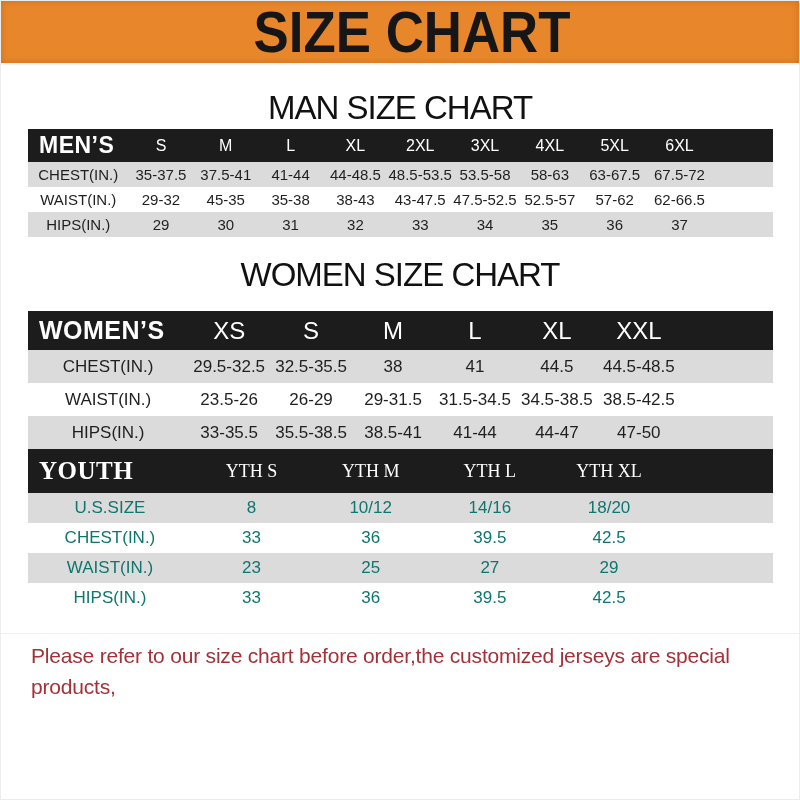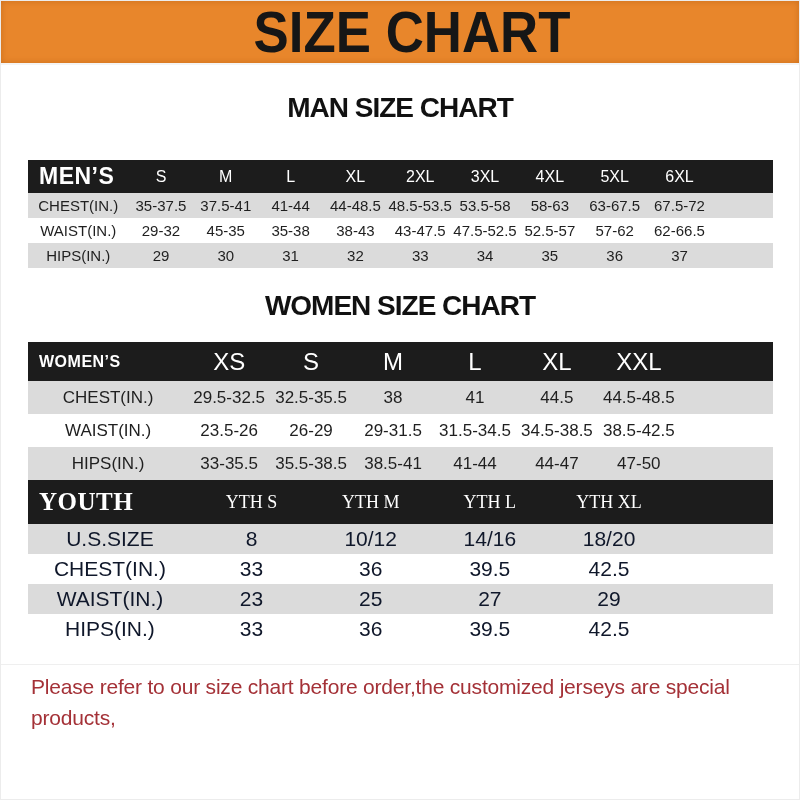--- a/index.html
+++ b/index.html
@@ -12,55 +12,55 @@
   .banner {
     height:62px; background:#e8862b; display:flex; align-items:center; justify-content:center;
     border-bottom:2px solid #f4f4f4; box-shadow: inset 0 0 6px rgba(150,70,0,.35); padding-left: 24px;
   }
   .banner-title {
     font-size:55px; font-weight:bold; color:#161616; letter-spacing:0px;
     transform:scale(.96,1.04); line-height:1;
   }
   
   .section-heading {
-    margin:0; text-align:center; font-weight:bold; color:#111;
-    font-size:28px; line-height:36px; letter-spacing:-1px;
+    margin:0; text-align:center; font-weight:normal; color:#111;
+    font-size:33px; line-height:36px; letter-spacing:-1px;
   }
   .heading-man   { margin-top:25px; }
   .heading-women { margin-top:20px; }
   .heading-youth { margin-top:34px; }
   
   table.size-table {
     width:745px; margin:0 0 0 27px; border-collapse:collapse; table-layout:fixed;
   }
-  .heading-man   + table.size-table { margin-top:34px; }
+  .heading-man   + table.size-table { margin-top:3px; }
   .heading-women + table.size-table { margin-top:18px; }
   .heading-youth + table.size-table { margin-top:16px; }
   table.size-table th, table.size-table td {
     padding:0; text-align:center; vertical-align:middle; overflow:hidden; white-space:nowrap;
   }
   thead.dark-bar th { background:#1c1c1c; color:#ffffff; font-weight:normal; }
   thead.dark-bar th.tbl-label {
     text-align:left; padding-left:11px; font-weight:bold; letter-spacing:.5px;
   }
   .men-table   thead tr { height:33px; }
   .men-table   tbody tr { height:25px; }
   .men-table   thead th { font-size:16px; }
   .men-table   thead th.tbl-label { font-size:23px; }
   .men-table   tbody td { font-size:15px; color:#1f1f1f; }
   .women-table thead tr { height:39px; }
   .women-table tbody tr { height:33px; }
   .women-table thead th { font-size:24px; }
-  .women-table thead th.tbl-label { font-size:16px; }
+  .women-table thead th.tbl-label { font-size:25px; }
   .women-table tbody td { font-size:17px; color:#1f1f1f; }
   .youth-table thead tr { height:44px;font-family:Liberation Serif, serif; }
   .youth-table tbody tr { height:30px; }
   .youth-table thead th { font-size:18px; }
   .youth-table thead th.tbl-label { font-size:25px; }
-  .youth-table tbody td { font-size:21px; color:#0f172a; }
+  .youth-table tbody td { font-size:17px; color:#0f766e; }
   tr.row-gray  td { background:#dbdbdb; }
   tr.row-white td { background:#ffffff; }
   tbody td.tbl-label { letter-spacing:0; }
   
   .footer-note {
     margin-top:20px; padding:6px 0 0 30px; border-top:1px solid #efefef;
     color:#a43137; font-size:21px; line-height:31px; font-weight:normal;
     letter-spacing:-0.2px;
   }
 </style>

